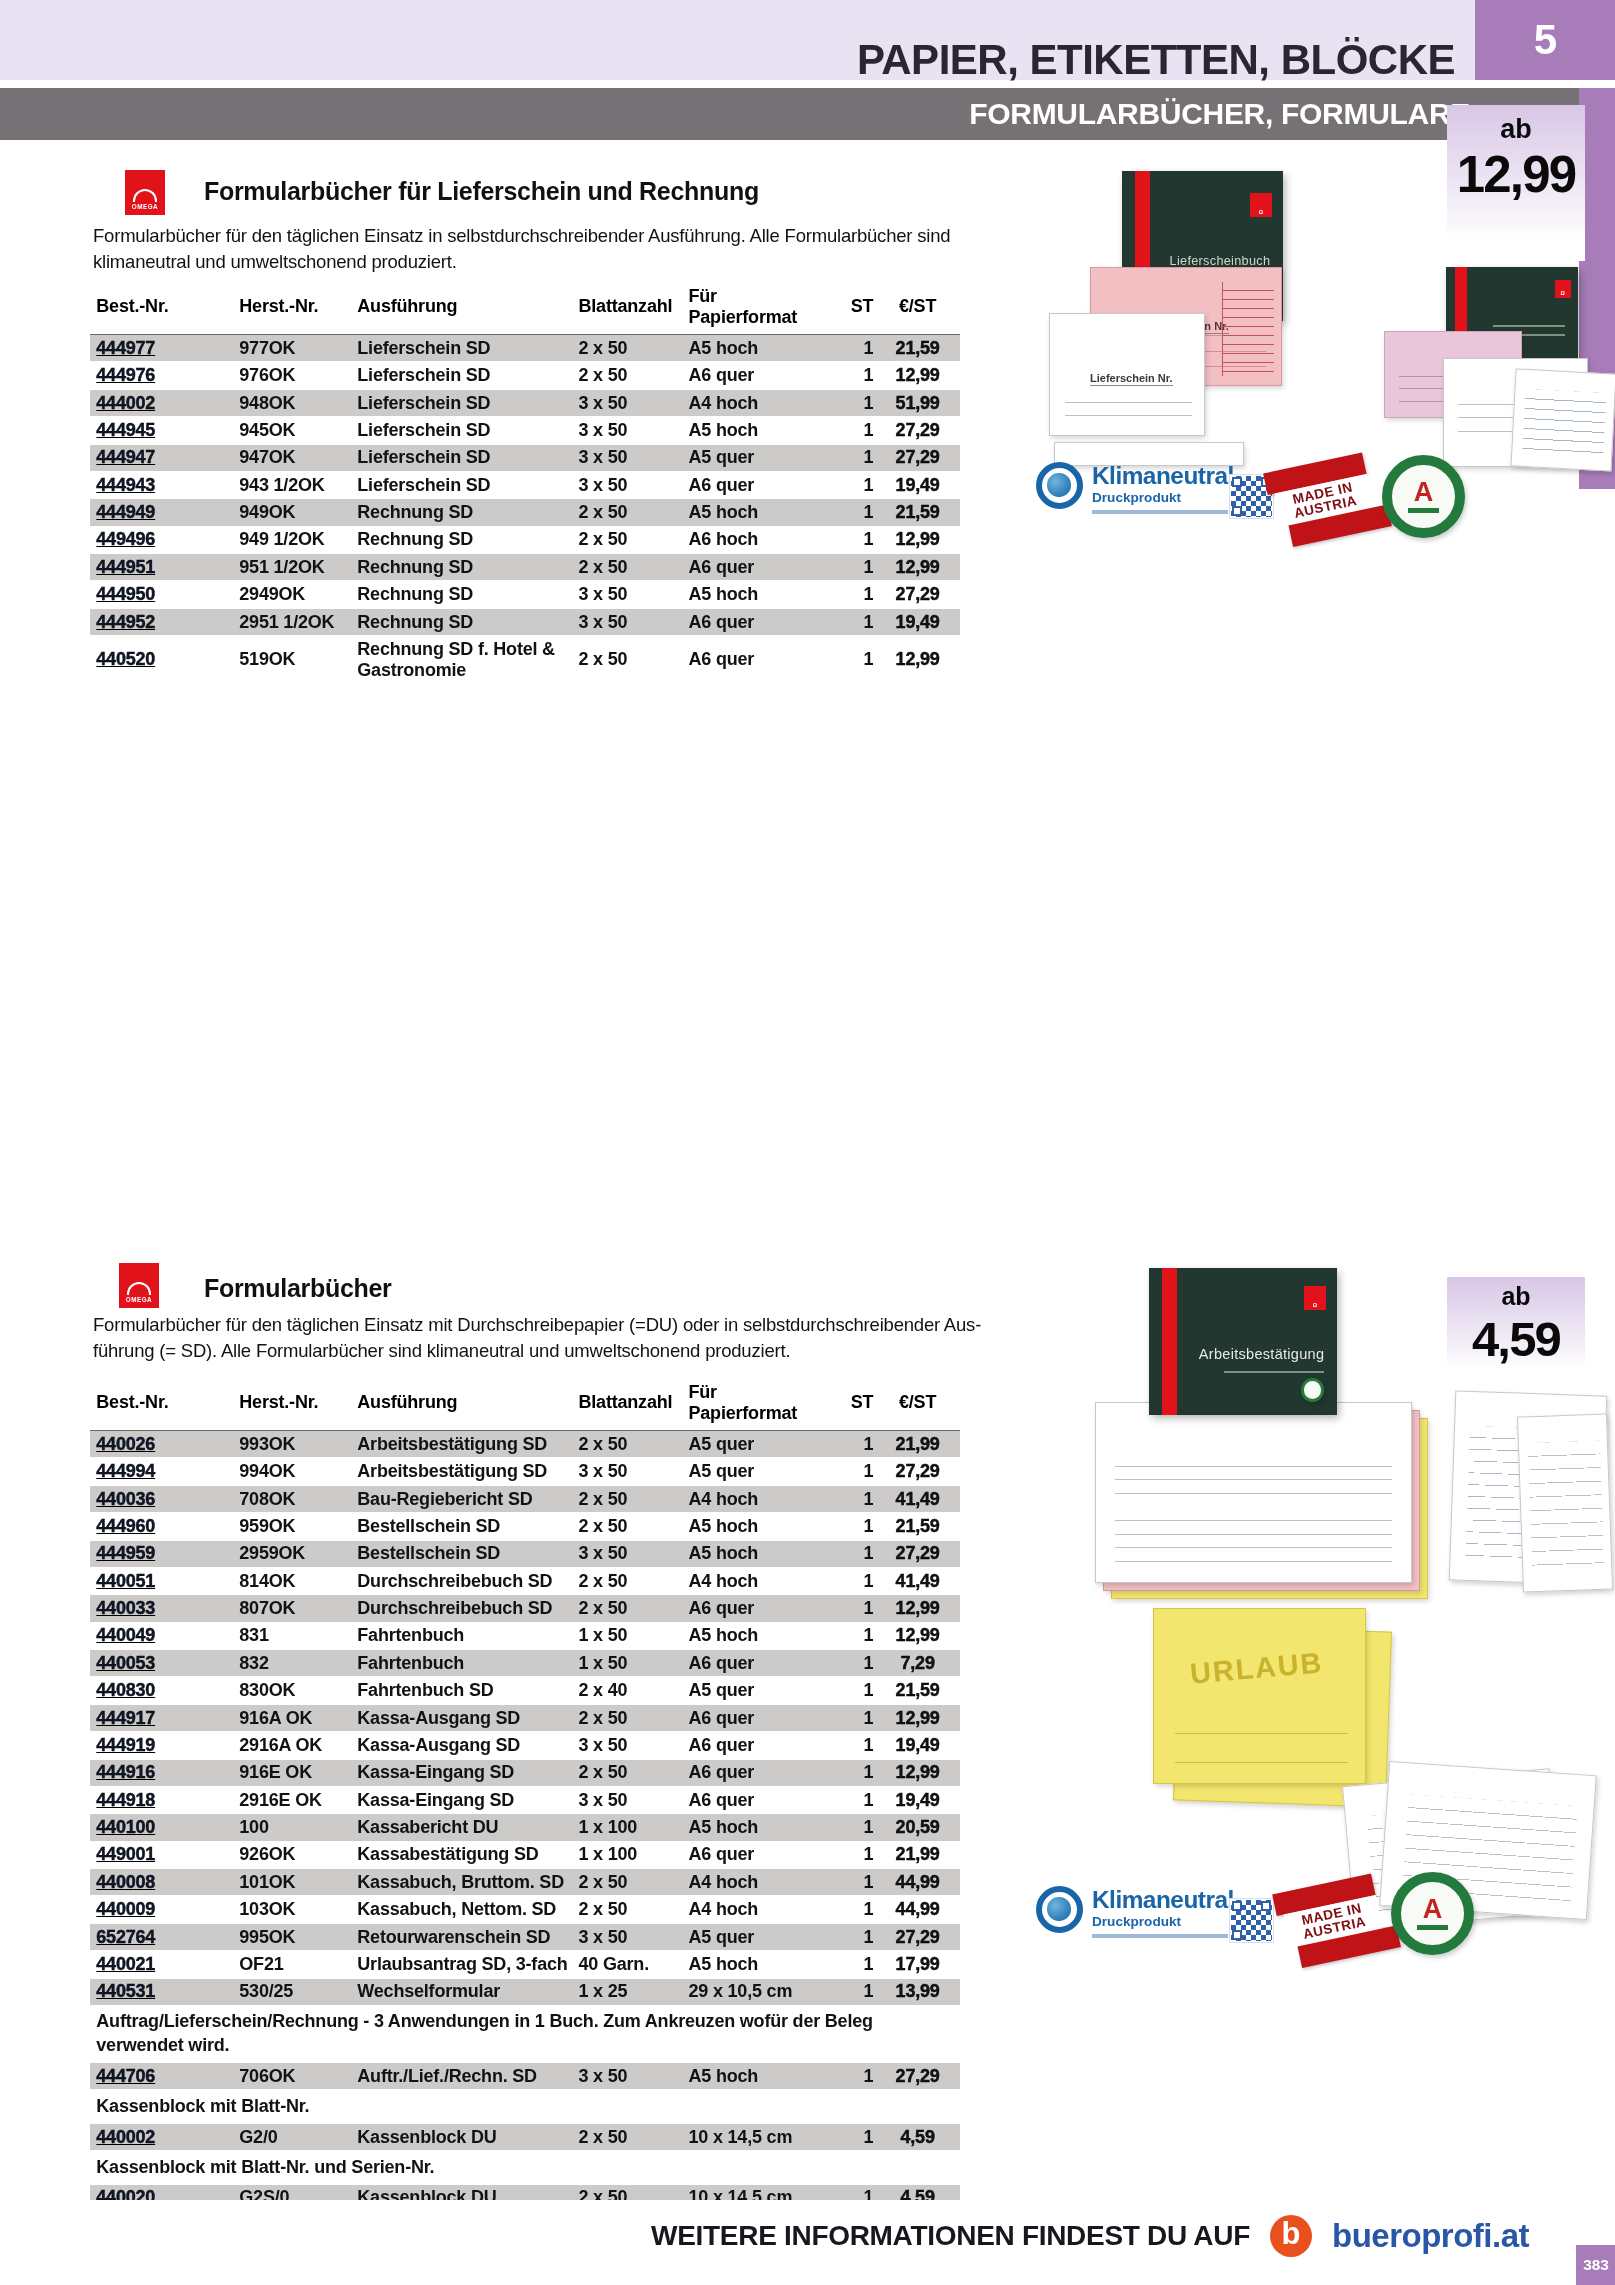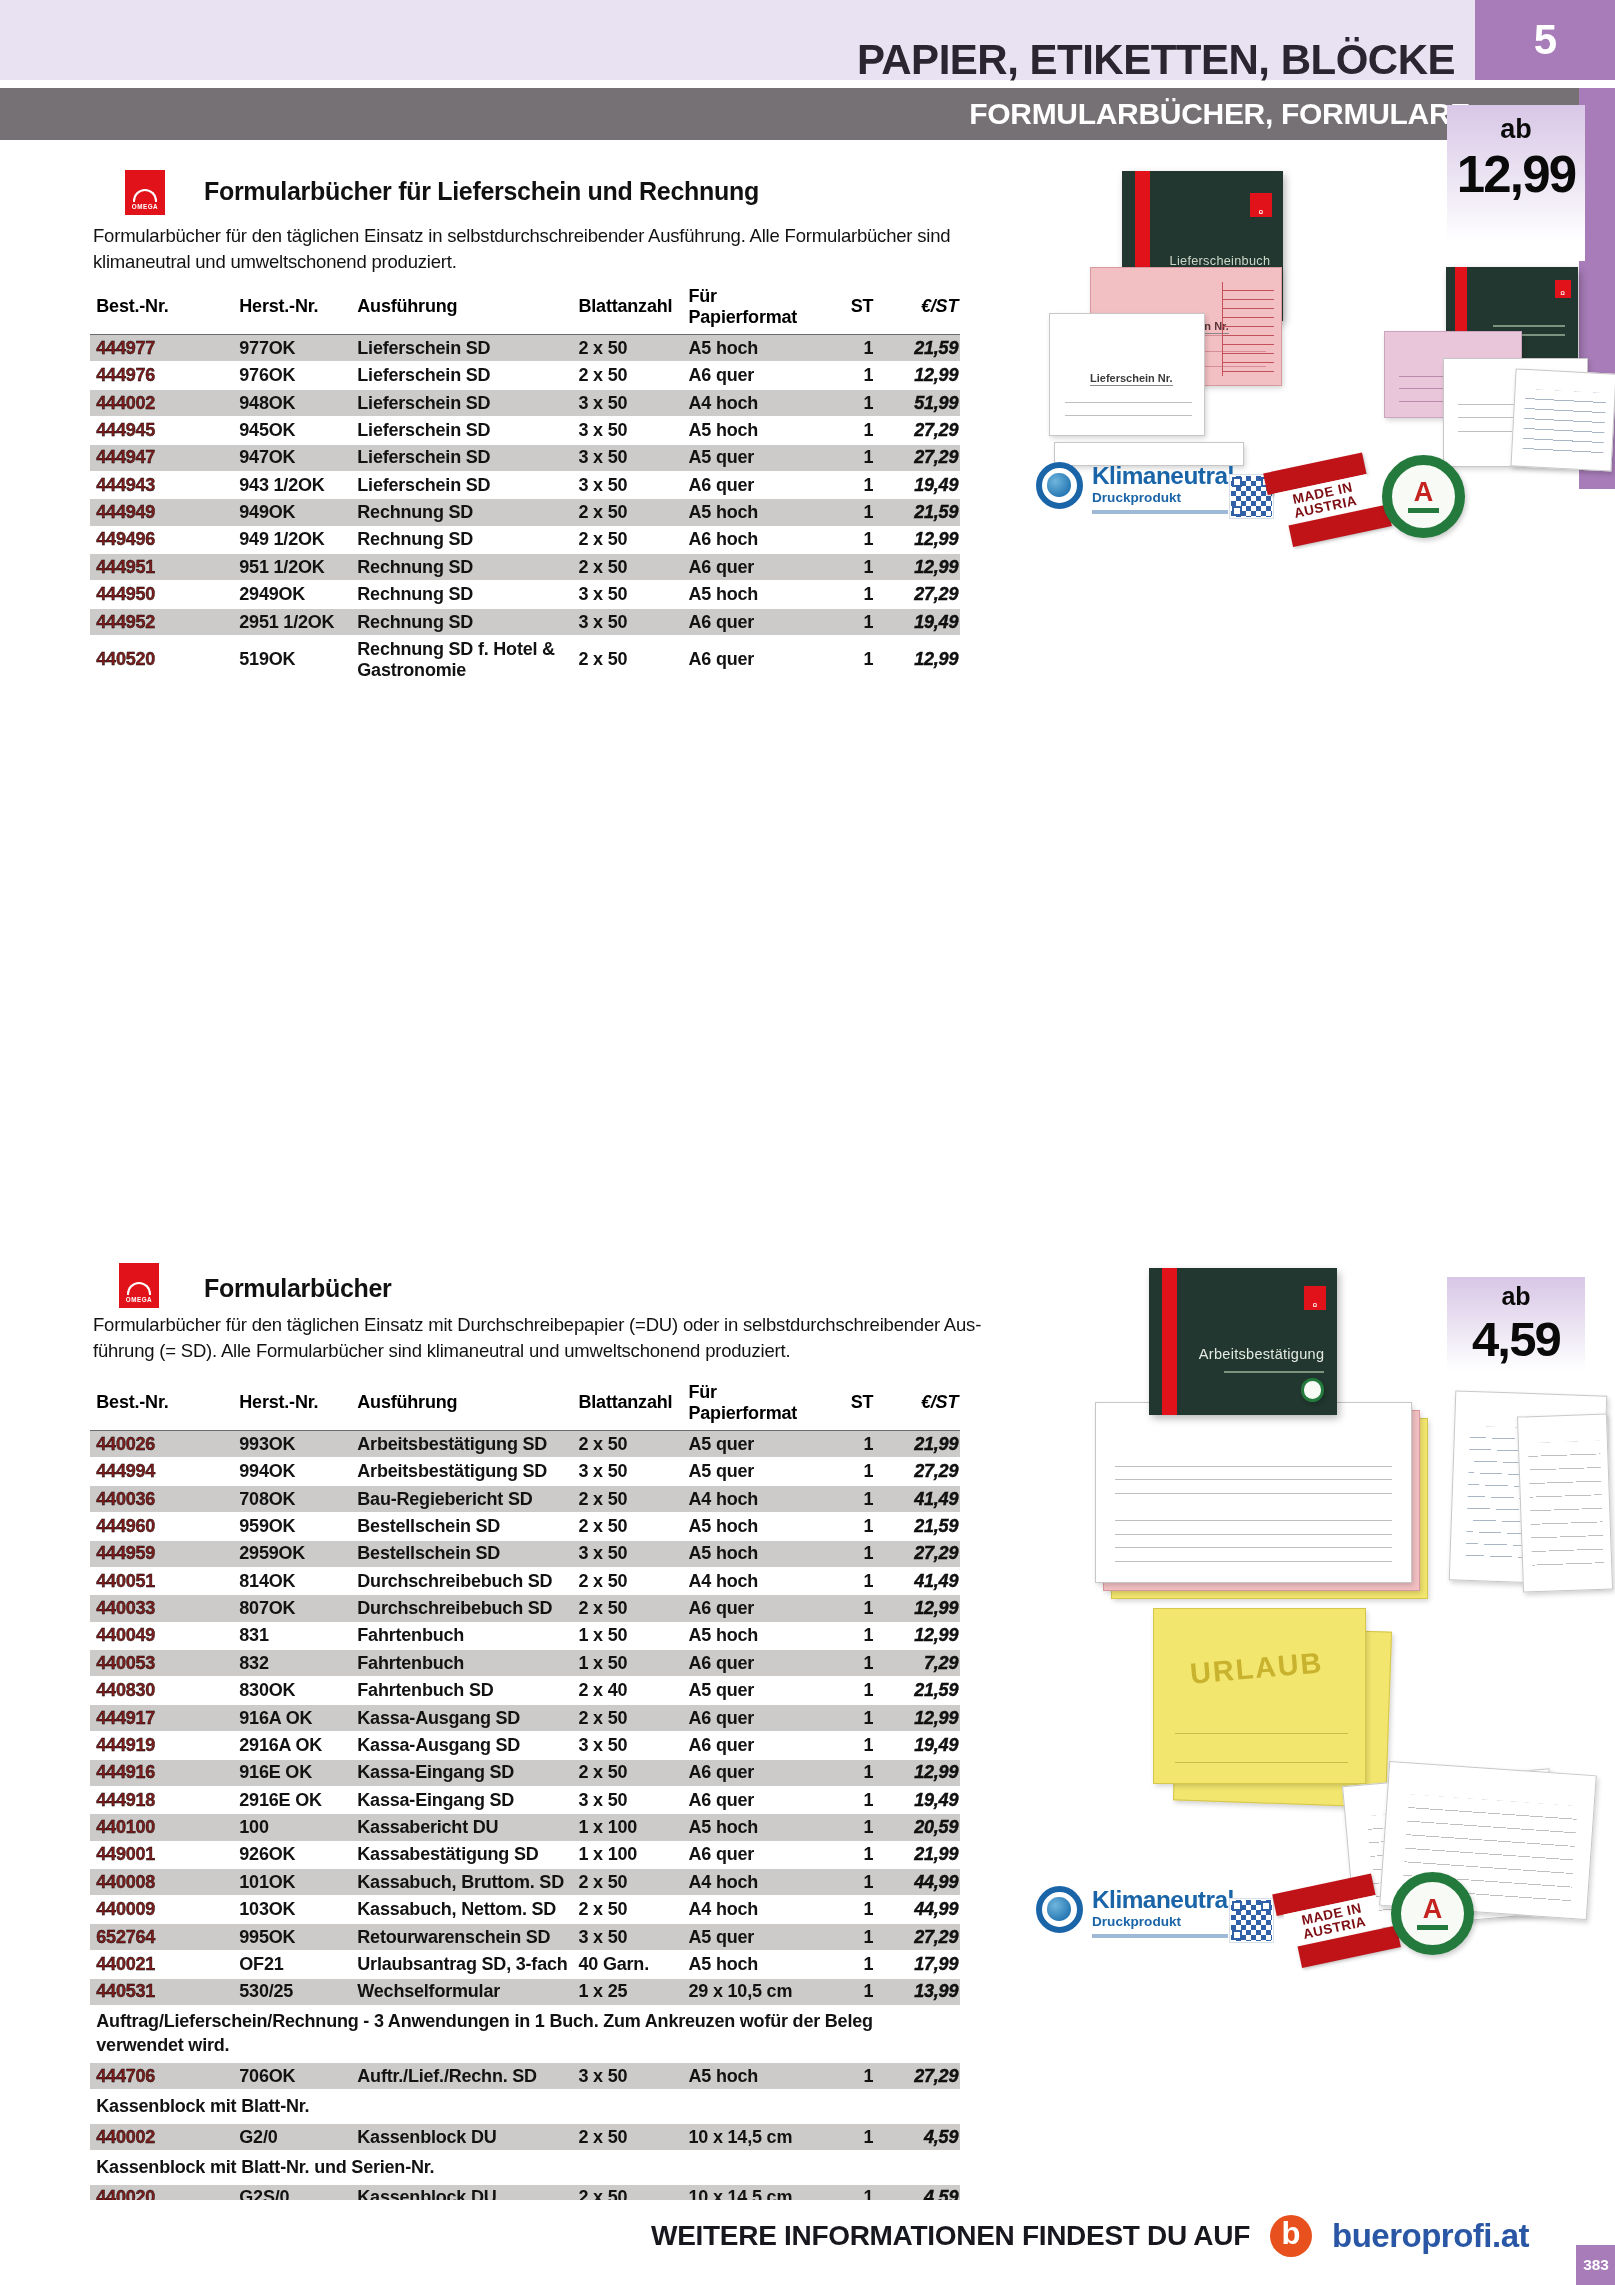--- a/index.html
+++ b/index.html
@@ -34,22 +34,22 @@
   .ptable { position:absolute; left:90px; width:870px; border-collapse:collapse; table-layout:fixed;
     border-bottom:1.8px solid #4f4f4f; }
   .ptable th { font-size:18px; font-weight:700; color:#000; text-align:left;
     padding:1.8px 0 6.3px 6.3px; border-bottom:1.4px solid #6b6b6b; letter-spacing:-0.2px; }
   .ptable td { font-size:18px; font-weight:700; color:#121212; padding:2.7px 0 2.7px 6.3px;
     line-height:21px; border-bottom:1.8px solid #fff; letter-spacing:-0.2px; }
   .ptable tr.shaded td { background:var(--row-gray); }
   .ptable .c0 { width:143px; } .ptable .c1 { width:118px; } .ptable .c2 { width:223px; }
   .ptable .c3 { width:110px; padding-left:4.5px; } .ptable .c4 { width:136px; padding-left:4.5px; }
   .ptable .c5 { width:57px; text-align:right; padding-right:3.6px; padding-left:0; }
-  .ptable .c6 { width:83px; text-align:right; padding-right:1.8px; padding-left:0;font-style:italic; }
-  .ptable td.c0 { color:#7f1d1d; -webkit-text-stroke:0.4px #000; }
+  .ptable .c6 { width:83px; text-align:center; padding-right:1.8px; padding-left:0; }
+  .ptable td.c0 { color:#0f172a;text-decoration:underline; -webkit-text-stroke:0.4px #000; }
   .ptable td.c6 { -webkit-text-stroke:0.4px #000; }
   .ptable tr.note-row td { background:#fff; line-height:23.5px; padding:4.5px 0 4.5px 6.3px; }
 
   
   .art { position:absolute; width:657px; }
   .art1 { left:959px; top:100px; height:461px; }
   .art2 { left:959px; top:1257px; height:733px; }
   .book { position:absolute; background:var(--book-green); box-shadow:2.7px 3.6px 8.1px rgba(0,0,0,0.3); }
   .book .stripe { position:absolute; top:0; bottom:0; background:var(--omega-red); }
   .book .mini-omega { position:absolute; background:var(--omega-red); display:flex;

